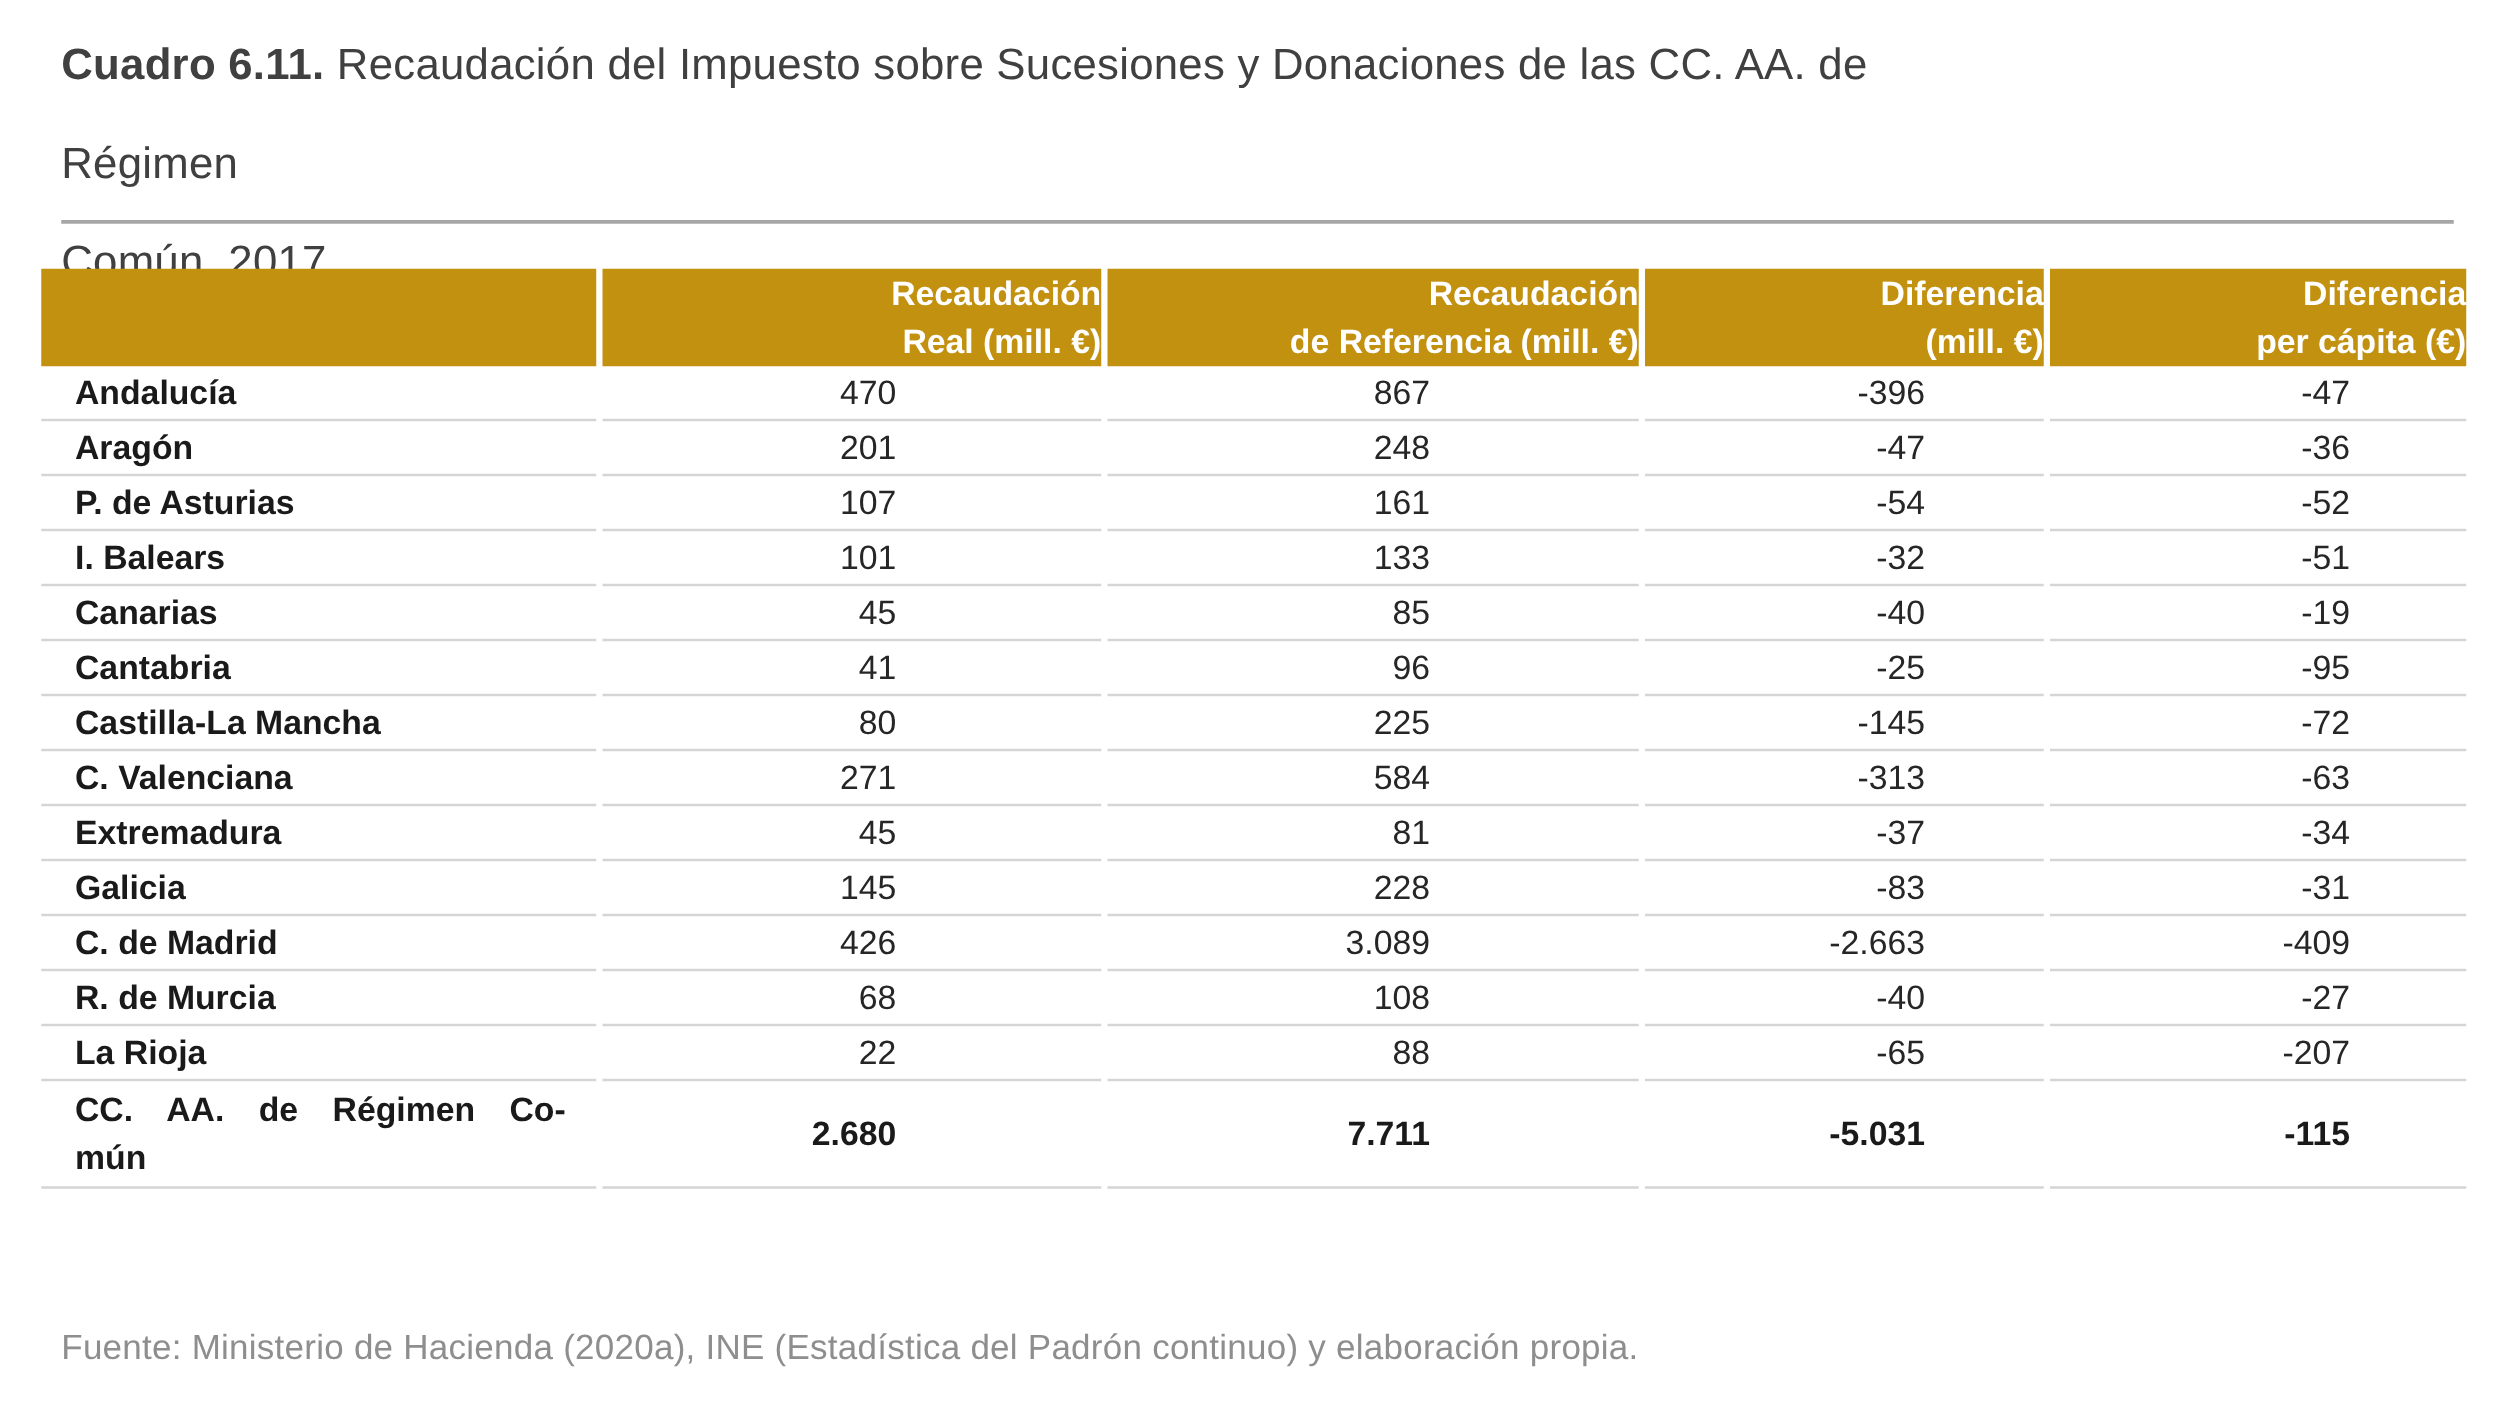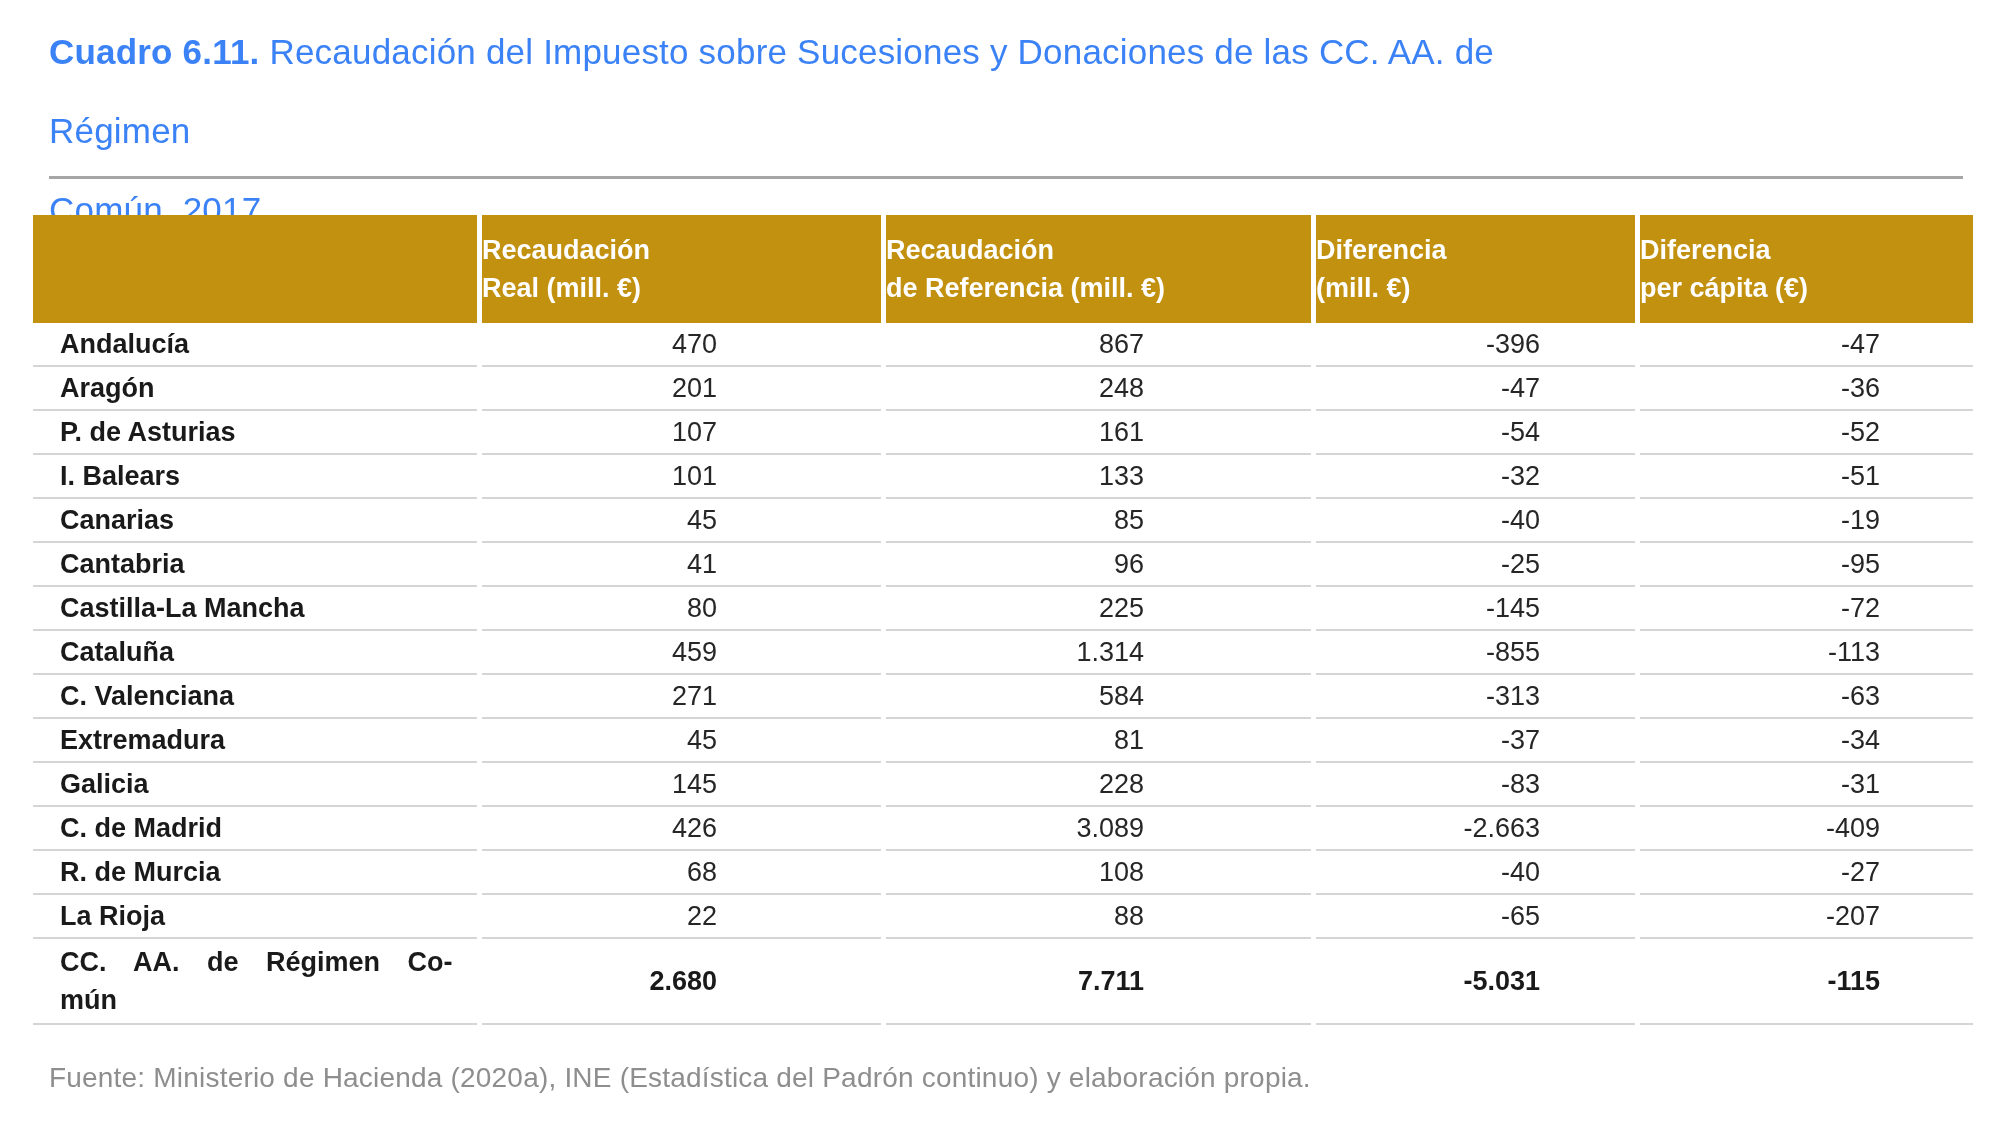--- a/index.html
+++ b/index.html
@@ -6,40 +6,40 @@
   body{
     width:2000px;height:1137px;position:relative;overflow:hidden;
     font-family:"Liberation Sans", sans-serif;
     -webkit-font-smoothing:antialiased;
   }
   .page{position:absolute;inset:0;background:#ffffff;}
 
   
   .title{
     position:absolute;left:49px;top:12px;width:1560px;
-    font-size:35px;line-height:79px;color:#3b82f6;
+    font-size:35px;line-height:79px;color:#404040;
     letter-spacing:.2px;
   }
   .title .bold{font-weight:bold;}
 
   
   .title-rule{
     position:absolute;left:49px;top:176px;width:1914px;height:3px;
     background:#a6a6a6;
   }
 
   
   table.main{
     position:absolute;left:28px;top:215px;width:1950px;
     border-collapse:separate;border-spacing:5px 0;table-layout:fixed;
   }
   thead th{
     background:#c39110;color:#ffffff;font-weight:bold;
-    font-size:27px;line-height:38px;text-align:left;vertical-align:middle;
-    height:108px;padding:0;
+    font-size:27px;line-height:38px;text-align:right;vertical-align:middle;
+    height:78px;padding:0;
   }
   thead th .hl{display:block;}
   tbody td{
     border-bottom:2px solid #d5d5d5;
     font-size:27px;color:#262626;vertical-align:middle;
     padding-top:0;padding-bottom:0;
   }
   tbody tr{height:44px;}
   td.label{
     font-weight:bold;color:#1a1a1a;padding-left:27px;
@@ -146,27 +146,20 @@
         <td class="num c4">-95</td>
       </tr>
       <tr>
         <td class="label">Castilla-La Mancha</td>
         <td class="num c1">80</td>
         <td class="num c2">225</td>
         <td class="num c3">-145</td>
         <td class="num c4">-72</td>
       </tr>
       <tr>
-        <td class="label">Cataluña</td>
-        <td class="num c1">459</td>
-        <td class="num c2">1.314</td>
-        <td class="num c3">-855</td>
-        <td class="num c4">-113</td>
-      </tr>
-      <tr>
         <td class="label">C. Valenciana</td>
         <td class="num c1">271</td>
         <td class="num c2">584</td>
         <td class="num c3">-313</td>
         <td class="num c4">-63</td>
       </tr>
       <tr>
         <td class="label">Extremadura</td>
         <td class="num c1">45</td>
         <td class="num c2">81</td>

